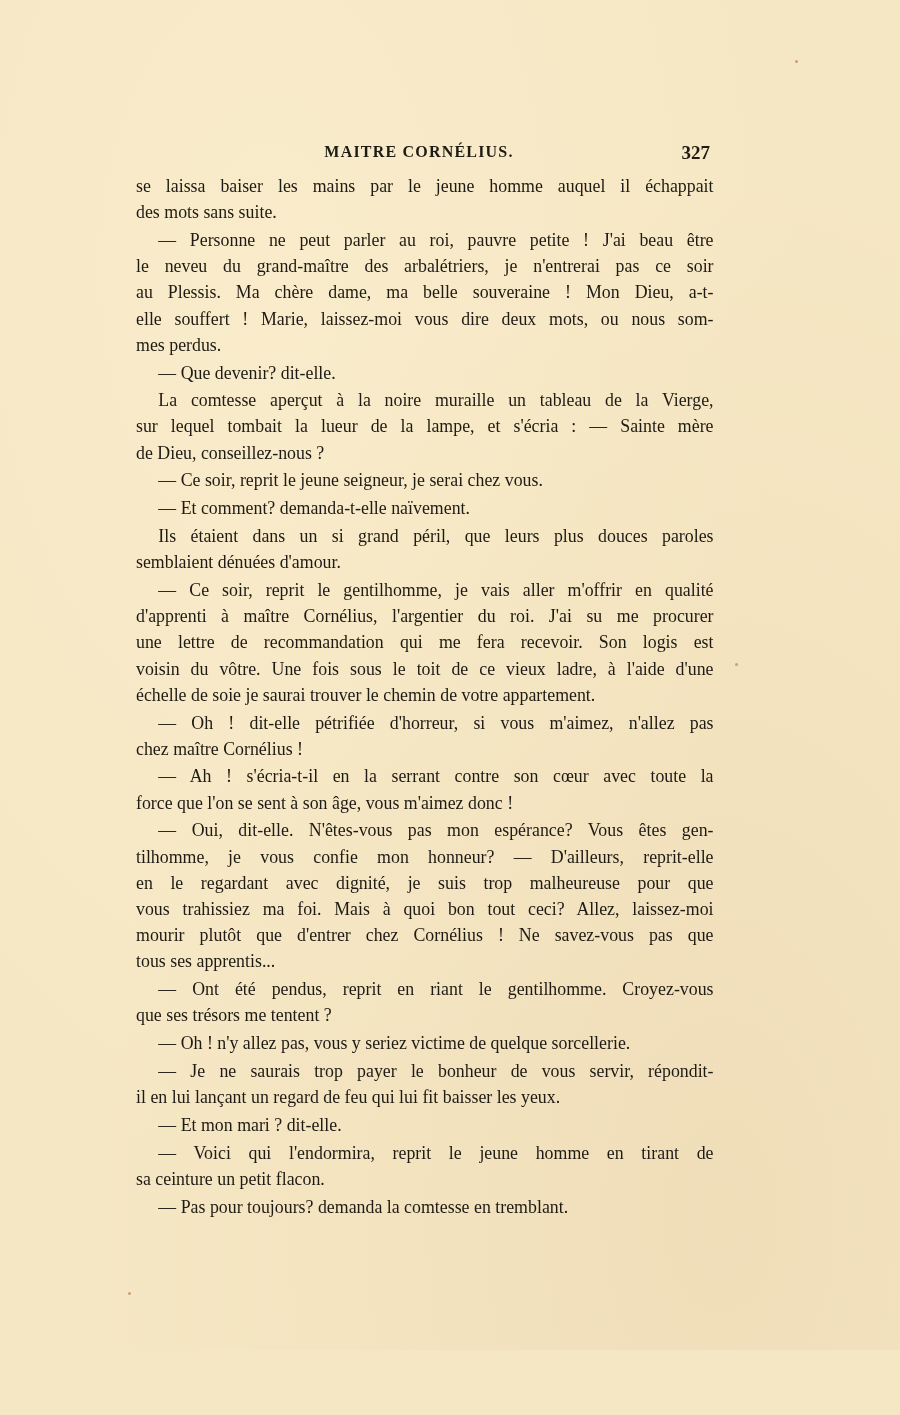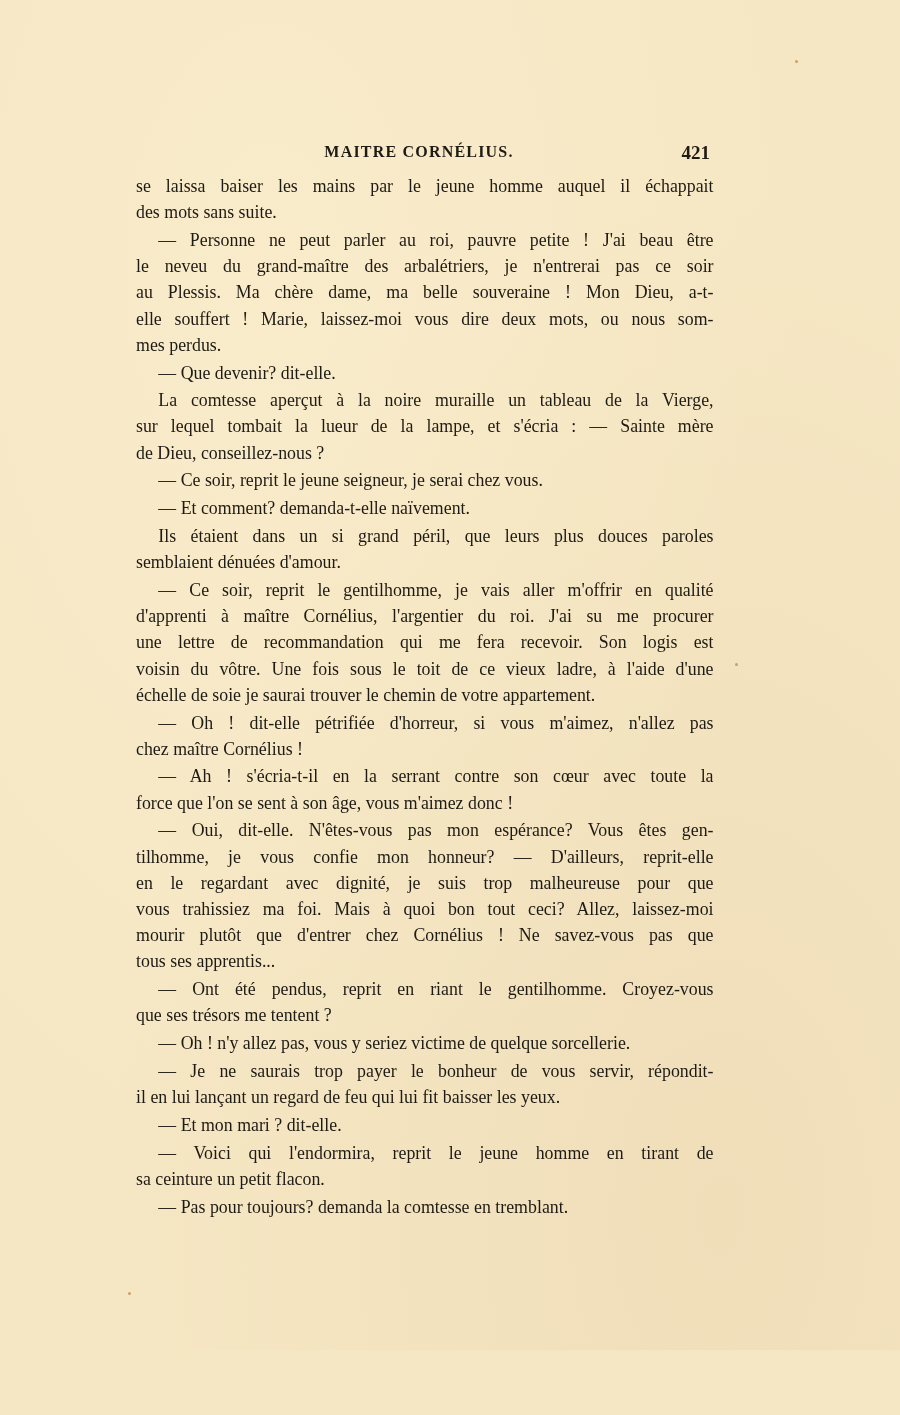--- a/index.html
+++ b/index.html
@@ -85,21 +85,21 @@
 </head>
 <body>
 
 <div class="page">
   <div class="mark" style="left:795px; top:60px;"></div>
   <div class="mark" style="left:128px; top:1292px;"></div>
   <div class="mark" style="left:735px; top:663px;"></div>
 
   <div class="header">
     <div class="running-title">MAITRE CORNÉLIUS.</div>
-    <div class="page-number">421</div>
+    <div class="page-number">327</div>
   </div>
 
   <div class="body-text" id="body-text">
       <div class="para">
         <span class="line">se laissa baiser les mains par le jeune homme auquel il échappait</span>
         <span class="line last">des mots sans suite.</span>
       </div>
       <div class="para">
         <span class="line indent">— Personne ne peut parler au roi, pauvre petite ! J'ai beau être</span>
         <span class="line">le neveu du grand-maître des arbalétriers, je n'entrerai pas ce soir</span>

